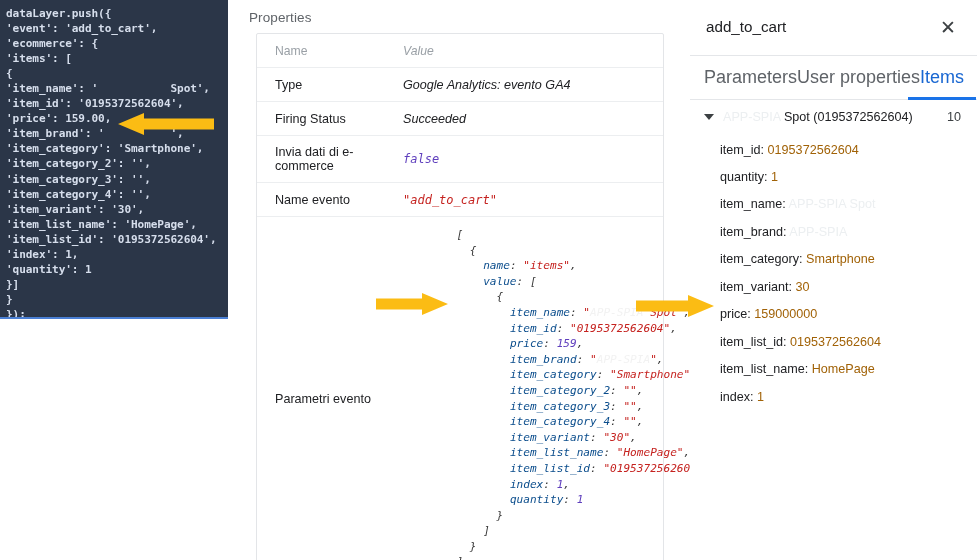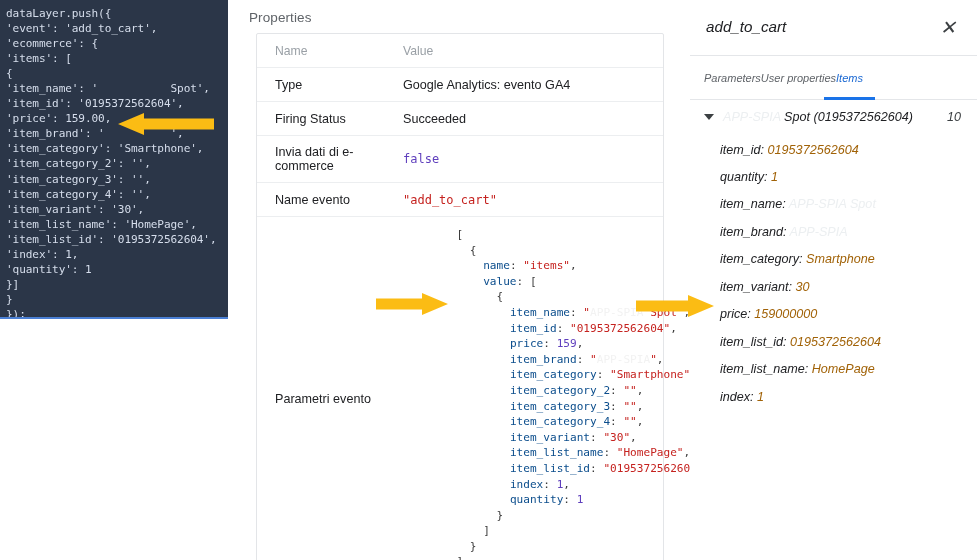--- a/index.html
+++ b/index.html
@@ -14,20 +14,21 @@
   .page { position: relative; width: 977px; height: 560px; background:#fff; }
 
   
   .code-panel {
     position: absolute; left: 0; top: 0;
     width: 228px; height: 319px;
     background: #2b3648;
     border-bottom: 2px solid #4a7fd4;
     overflow: hidden;
     padding: 6px 0 0 6px;
+    font-weight: bold;
   }
   .code-panel pre {
     margin: 0;
     font-family: "DejaVu Sans Mono", "Liberation Mono", monospace;
     font-size: 11.1px;
     line-height: 15.05px;
     color: #dfe6f2;
     white-space: pre;
     letter-spacing: -0.1px;
   }
@@ -43,21 +44,21 @@
     width: 408px;
     border: 1px solid #e3e5e8;
     border-radius: 2px;
     background: #fff;
     font-size: 12.6px;
     color: #202124;
   }
   .prow { display: flex; border-bottom: 1px solid #eceef0; min-height: 34px; align-items: center; }
   .prow:last-child { border-bottom: none; }
   .pname { width: 146px; padding: 9px 0 9px 18px; color: #202124; flex: none; }
-  .pval  { padding: 9px 10px 9px 0; color: #202124; flex: 1; }
+  .pval  { padding: 9px 10px 9px 0; color: #202124; flex: 1; font-style: italic; }
   .header-row .pname, .header-row .pval { color: #9aa0a6; font-size: 12.2px; }
   .mono { font-family: "DejaVu Sans Mono", "Liberation Mono", monospace; font-size: 12px; }
   .v-blue { color: #5f3fbd; }
   .v-red  { color: #c5221f; }
 
   .json-row { display: flex; border-bottom: 1px solid #eceef0; }
   .json-row .pname { padding-top: 0; padding-bottom: 0; display:flex; align-items:center; }
   .json-row .pval { padding: 10px 8px 10px 0; }
   .json-block {
     font-family: "DejaVu Sans Mono", "Liberation Mono", monospace;
@@ -65,21 +66,21 @@
     white-space: pre; color: #3b3b3b; margin: 0;
   }
   .jk { color: #0b4d8c; }
   .js { color: #c5221f; }
   .jn { color: #5f3fbd; }
   .jredact { color: #f2f2f2; }
 
   
   .right-panel {
     position: absolute; left: 690px; top: 0;
-    width: 287px; height: 560px; background: #fff; font-style: italic;
+    width: 287px; height: 560px; background: #fff;
   }
   .rp-head {
     position: relative; height: 56px;
     border-bottom: 1px solid #e4e6e9;
   }
   .rp-title {
     position: absolute; left: 16px; top: 18px;
     font-size: 15.2px; color: #202124;
   }
   .rp-close {
@@ -87,21 +88,21 @@
     width: 26px; height: 26px;
     display: flex; align-items: center; justify-content: center;
     color: #3c4043; font-size: 19px; line-height: 1; cursor: pointer;
   }
   .rp-tabs {
     position: relative; height: 44px;
     border-bottom: 1px solid #e4e6e9;
     display: flex; align-items: center;
   }
   .rp-tab {
-    font-size: 11px; color: #5f6368;
+    font-size: 18px; color: #5f6368;
     height: 44px; display: flex; align-items: center;
     cursor: pointer; position: relative;
   }
   .rp-tab.t1 { margin-left: 14px; }
   .rp-tab.t2 { }
   .rp-tab.t3 { }
   .rp-tab.active { color: #1967d2; }
   .rp-tab.active::after {
     content: ""; position: absolute; left: -12px; right: -12px; bottom: 0;
     height: 2.5px; background: #1a73e8;

